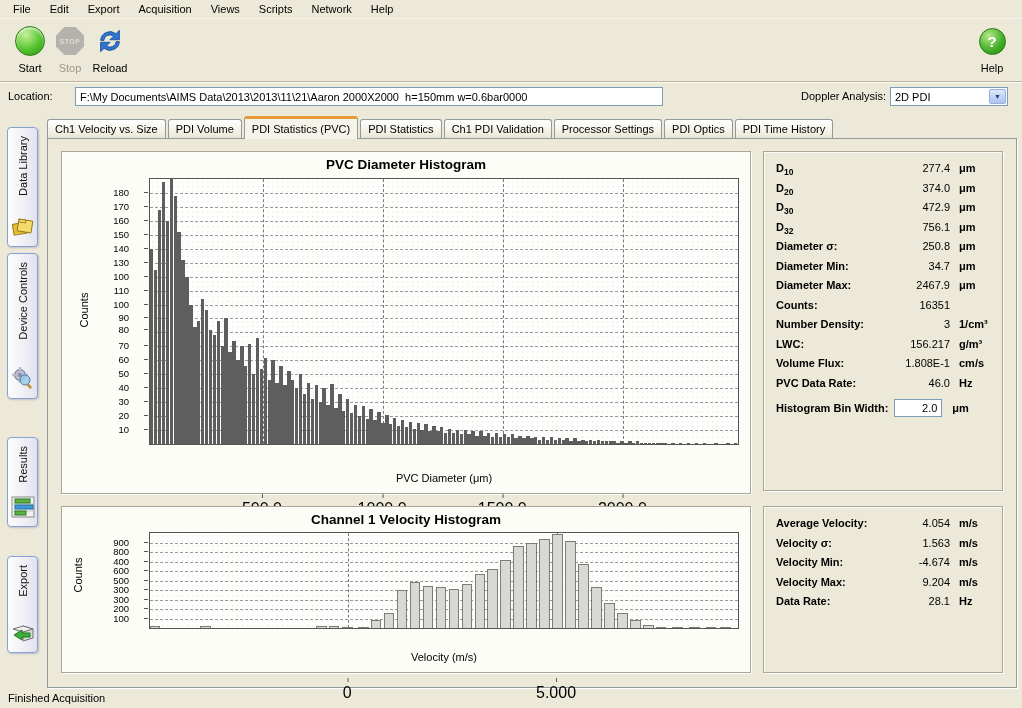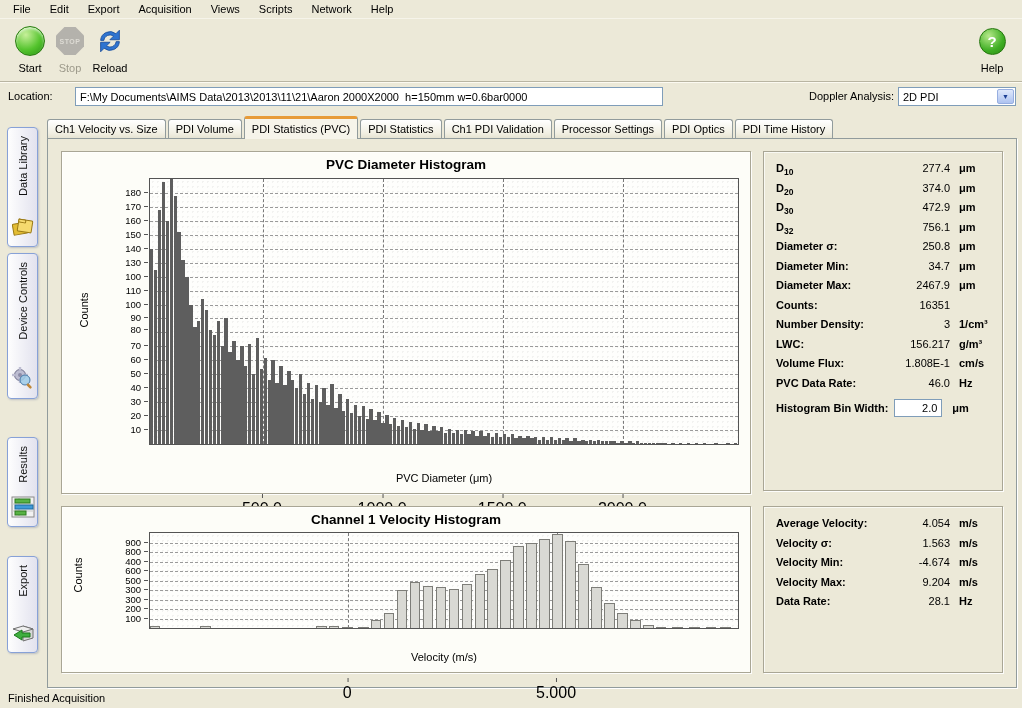--- a/index.html
+++ b/index.html
@@ -15,21 +15,21 @@
   .toolbar { position:absolute; top:20px; left:0; right:0; height:62px; border-bottom:1px solid #b9b5a2; box-shadow:0 1px 0 #fcfaf1; }
   .tool { position:absolute; top:4px; text-align:center; cursor:pointer; }
   .tool .glyph { height:34px; display:flex; align-items:center; justify-content:center; }
   .tool .tlabel { margin-top:4px; }
   .tool.disabled { cursor:default; }
   .tool.disabled .tlabel { color:#9d9a8b; }
   .start-circle { width:30px; height:30px; border-radius:50%; background:radial-gradient(circle at 35% 28%, #c7f09a, #55c42e 55%, #2f9b16 90%); border:1px solid #2a7d12; box-shadow:inset 0 2px 3px rgba(255,255,255,.7); }
   .stop-oct { width:28px; height:28px; background:#b4b2ac; clip-path:polygon(30% 0,70% 0,100% 30%,100% 70%,70% 100%,30% 100%,0 70%,0 30%); display:flex; align-items:center; justify-content:center; color:#dddbd4; font-size:7px; font-weight:bold; letter-spacing:.5px; }
   .help-circle { width:27px; height:27px; border-radius:50%; background:radial-gradient(circle at 35% 28%, #b6e98a, #3fae24 60%, #2a8a12); border:1px solid #25770e; color:#fff; font-weight:bold; font-size:15px; display:flex; align-items:center; justify-content:center; }
   
-  .locrow { position:absolute; top:84px; left:0; right:0; height:26px; }
+  .locrow { position:absolute; top:84px; left:0; right:8px; height:26px; }
   .loc-label { position:absolute; left:8px; top:6px; }
   .loc-field { position:absolute; left:75px; top:3px; width:588px; height:19px; border:1px solid #7f9db9; background:#fff; font-family:"Liberation Sans",sans-serif; font-size:11px; padding:2px 4px; }
   .dop-label { position:absolute; right:128px; top:6px;margin-left:47px; }
   .dop-select { position:absolute; right:6px; top:3px; width:118px; height:19px; border:1px solid #7f9db9; background:#fff; display:flex; align-items:center; cursor:pointer; }
   .dop-value { flex:1; padding-left:4px; }
   .dop-arrow { width:17px; height:15px; margin-right:1px; background:linear-gradient(#dfe8fb,#aec3f0); border:1px solid #97aee0; border-radius:2px; display:flex; align-items:center; justify-content:center; color:#1c3f94; font-size:7px; }
   
   .tabstrip { position:absolute; top:116px; left:47px; right:6px; height:23px; display:flex; align-items:flex-end; }
   .tab { height:20px; padding:3px 7px 2px; margin-right:2px; border:1px solid #919b9c; border-bottom:none; border-radius:3px 3px 0 0; background:linear-gradient(#ffffff,#f1efe2 70%, #e4e1cf); white-space:nowrap; cursor:pointer; }
   .tab.active { height:23px; padding-top:4px; background:#f6f4ea; border-top:3px solid #e79b38; position:relative; z-index:3; }
@@ -43,21 +43,21 @@
   .chart-panel { background:#fdfdf8; }
   .stats-panel { background:#ece9d8; padding:10px 10px 0 12px; }
   
   .chart-title { position:absolute; top:5px; left:0; right:0; text-align:center; font-size:13.5px; font-weight:bold; }
   .ylabel { position:absolute; left:-64px; font-size:11px; transform:rotate(-90deg); width:160px; text-align:center; }
   .plot { position:absolute; border:1px solid #545454; background:#fefefc;
           background-image:radial-gradient(rgba(90,90,90,.07) 1px, transparent 1px); background-size:5px 5px; }
   .gridline-h { position:absolute; left:0; right:0; height:0; border-top:1px dashed #9a9a9a; }
   .gridline-v { position:absolute; top:0; bottom:0; width:0; border-left:1px dashed #7a7a7a; }
   .yaxis { position:absolute; font-size:9.5px; }
-  .ytick { position:absolute; right:0; width:100%; text-align:right; padding-right:7px; }
+  .ytick { position:absolute; right:0; width:100%; text-align:right; padding-right:19px; }
   .ytick::after { content:''; position:absolute; right:0; top:5px; width:4px; height:1px; background:#545454; }
   .xaxis { position:absolute; font-size:16px;margin-top:48px; }
   .xtick { position:absolute; top:6px; transform:translateX(-50%); white-space:nowrap; }
   .xtick::before { content:''; position:absolute; left:50%; top:-6px; width:1px; height:4px; background:#545454; }
   .xlabel-row { position:absolute; text-align:center; font-size:11px; }
   .bar { position:absolute; }
   .bar.pvc { background:#5e5e5e; }
   .bar.vel { background:#d9d9d4; border:1px solid #7d7d78; border-bottom:none; }
   
   .stat-row { display:flex; align-items:baseline; height:19.5px; }

